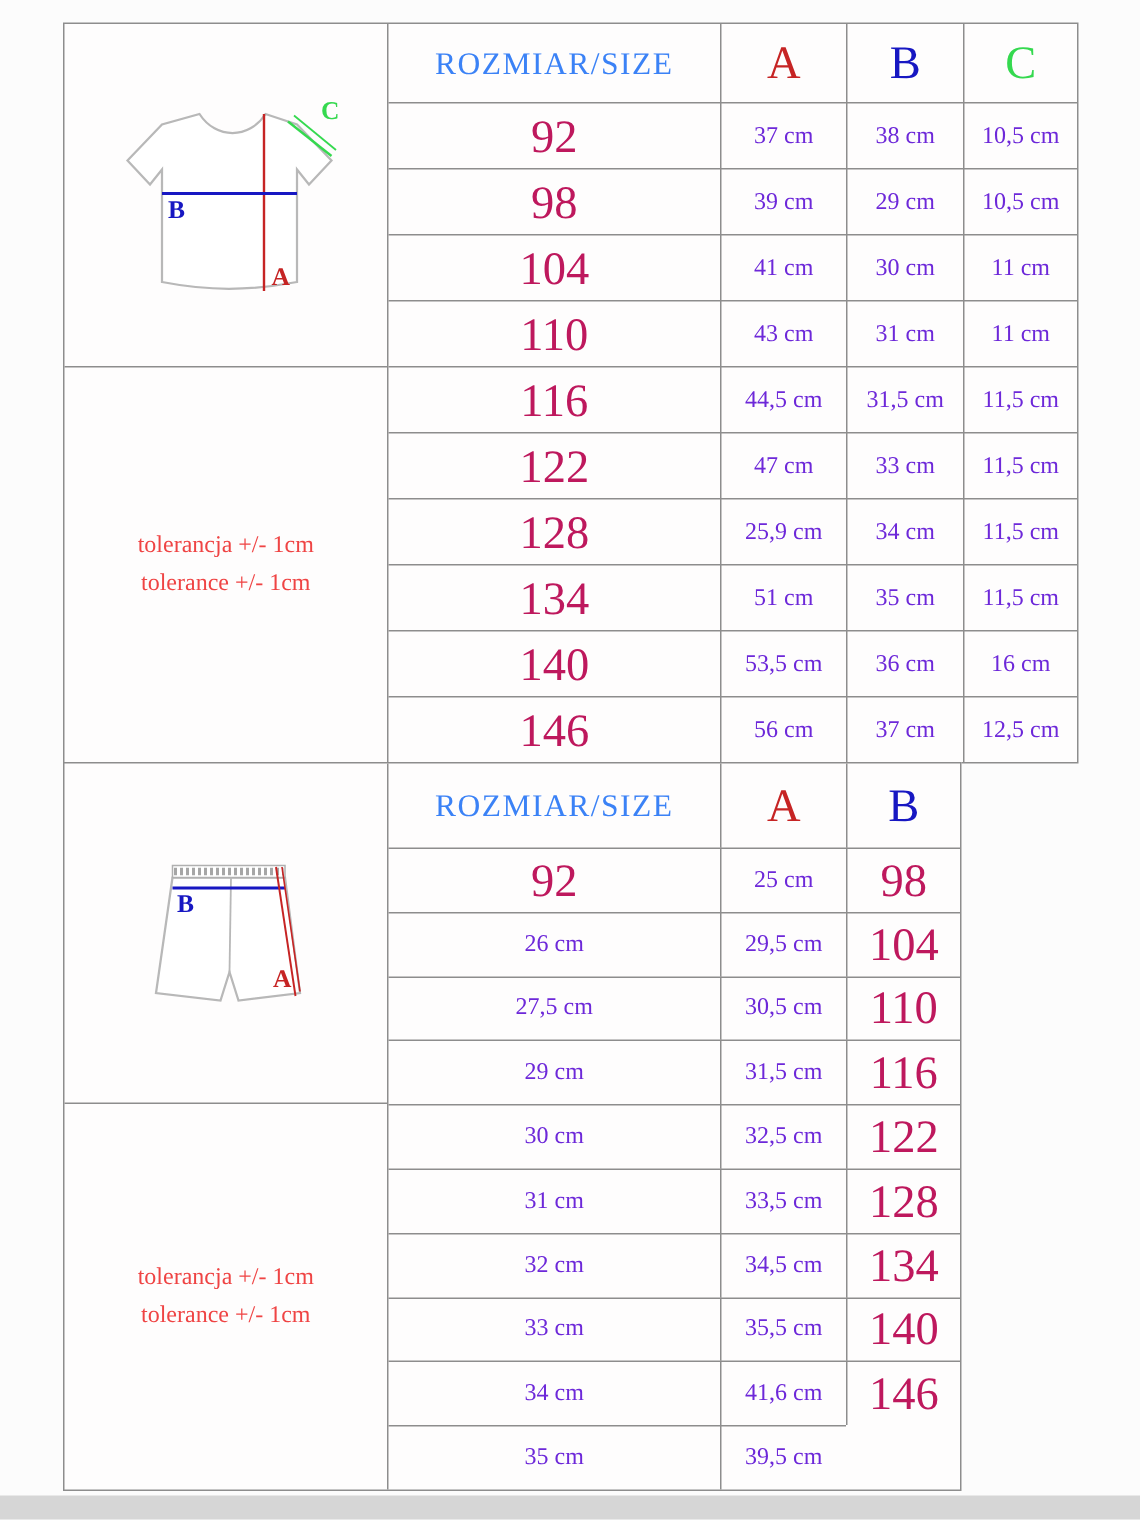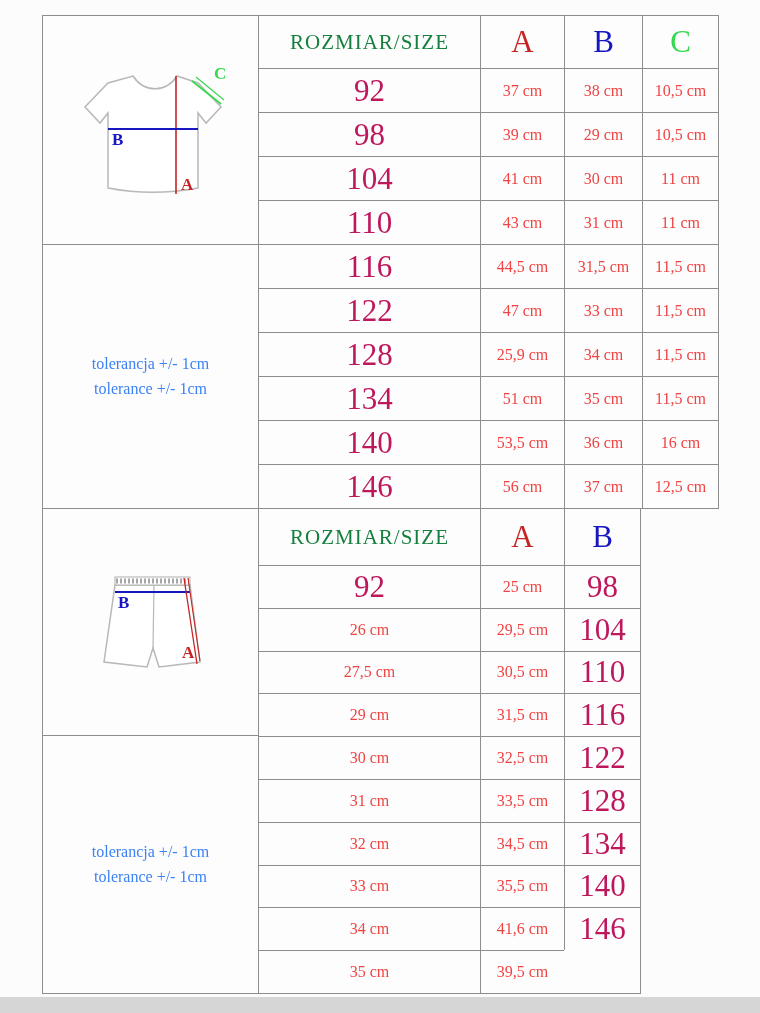--- a/index.html
+++ b/index.html
@@ -15,44 +15,44 @@
   .tbl1 { left:42px; top:15px;  width:677px; height:494px; }
   .tbl2 { left:42px; top:508px; width:599px; height:486px; }
 
   .leftcol { flex:0 0 215px; display:flex; flex-direction:column; box-sizing:border-box; }
   .imgcell { display:flex; align-items:center; justify-content:center; box-sizing:border-box; }
   .tbl1 .imgcell { height:228px; }
   .tbl2 .imgcell { height:226px; }
   .tolcell {
     flex:1; border-top:1px solid #8d8d8d; box-sizing:border-box;
     display:flex; flex-direction:column; align-items:center; justify-content:center;
-    font-size:16px; color:#3b82f6; line-height:1.55;
+    font-size:16px; color:#ef4444; line-height:1.55;
   }
 
   .rightpart { flex:1; border-left:1px solid #8d8d8d; display:grid; box-sizing:border-box; }
   .tbl1 .rightpart { grid-template-columns:221px 84px 78px 1fr; grid-template-rows:52px repeat(10,1fr); }
   .tbl2 .rightpart { grid-template-columns:221px 84px 1fr;      grid-template-rows:56px repeat(10,1fr); }
 
   .c {
     display:flex; align-items:center; justify-content:center;
     border-top:1px solid #8d8d8d; border-left:1px solid #8d8d8d;
     box-sizing:border-box; overflow:hidden; white-space:nowrap;
   }
   .tbl1 .rightpart > .c:nth-child(4n+1) { border-left:none; }
   .tbl1 .rightpart > .c:nth-child(-n+4) { border-top:none; }
   .tbl2 .rightpart > .c:nth-child(3n+1) { border-left:none; }
   .tbl2 .rightpart > .c:nth-child(-n+3) { border-top:none; }
 
-  .hdr-size  { font-size:21px; letter-spacing:1px; color:#15803d; }
+  .hdr-size  { font-size:21px; letter-spacing:1px; color:#3b82f6; }
   .hdr-letter{ font-size:31px; }
   .red  { color:#c62424; }
   .blue { color:#1717c2; }
   .green{ color:#35d94f; }
   .size { font-size:31px; color:#be185d; }
-  .val  { font-size:16px; color:#ef4444; }
+  .val  { font-size:16px; color:#6d28d9; }
 
   .bottomstrip { position:absolute; left:0; top:997px; width:760px; height:16px; background:#d6d6d6; }
 
   svg text { font-family:"Liberation Serif","DejaVu Serif",serif; font-size:17px; font-weight:bold; }
 </style>
 </head>
 <body>
 
 <div class="tbl tbl1">
   <div class="leftcol">

